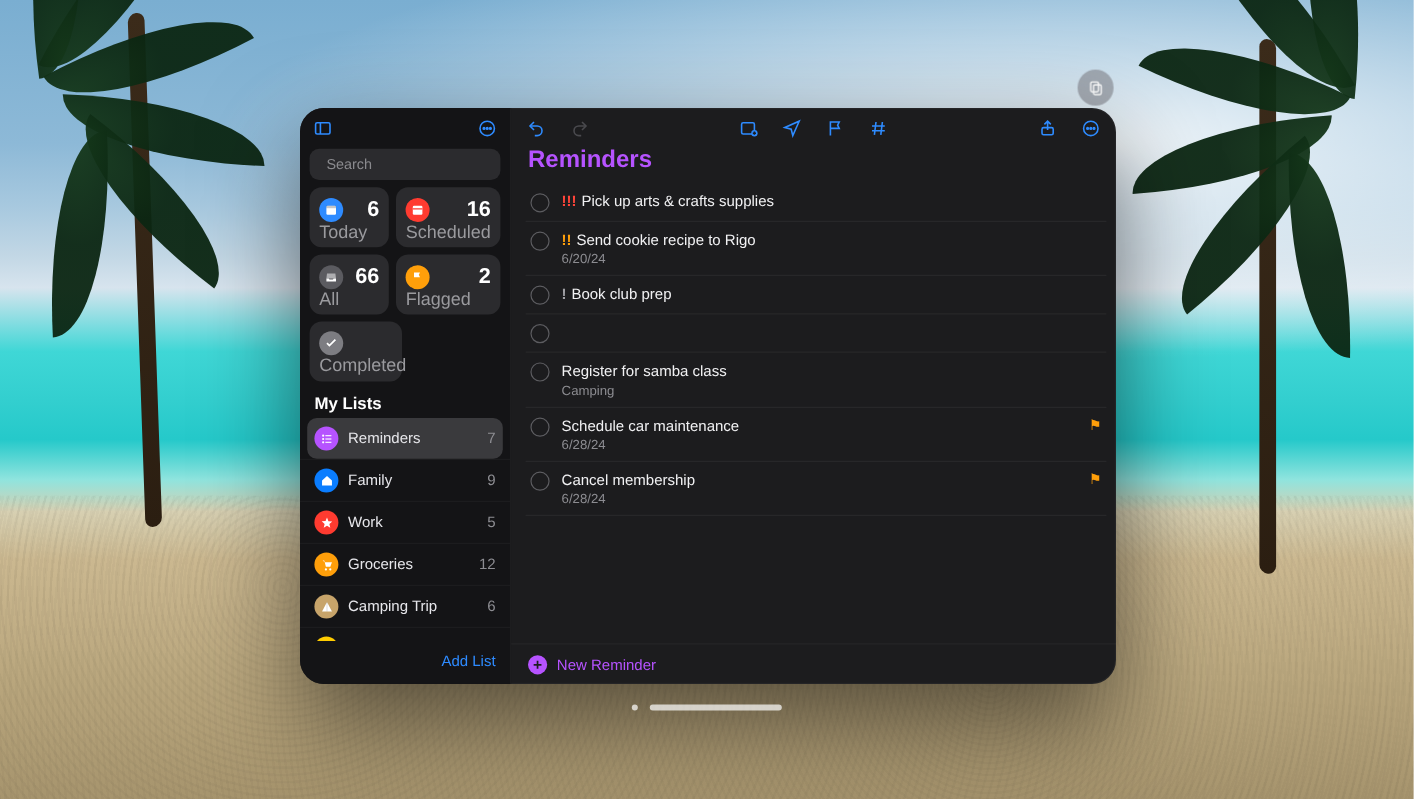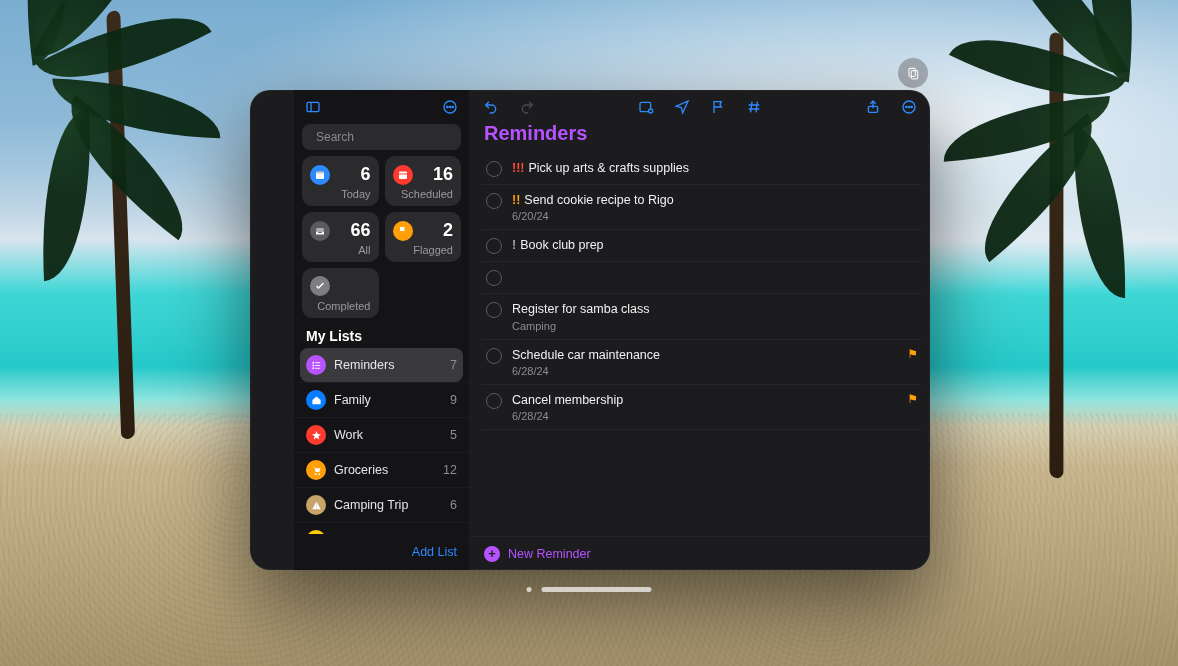--- a/index.html
+++ b/index.html
@@ -47,21 +47,21 @@
     border-radius:50%; background:rgba(120,120,128,0.55);
     display:flex; align-items:center; justify-content:center; color:#fff;
     backdrop-filter: blur(6px);
   }
 
   
   .window {
     position:absolute; left:250px; top:90px; width:680px; height:480px;
     background:#1c1c1e; border-radius:20px; overflow:hidden;
     box-shadow: 0 30px 80px rgba(0,0,0,0.55), 0 0 0 1px rgba(255,255,255,0.04) inset;
-    display:flex; color:#e7e7ea;padding-left:44px;
+    display:flex; color:#e7e7ea;
   }
 
   
   .sidebar { width:176px; background:#141416; display:flex; flex-direction:column;
     border-right:1px solid rgba(255,255,255,0.04); }
   .sb-top { height:28px; display:flex; align-items:center; justify-content:space-between;
     padding:6px 8px 0 8px; }
   .icon-btn { width:22px; height:22px; display:flex; align-items:center; justify-content:center;
     color:#2e8bff; border-radius:6px; cursor:pointer; }
   .icon-btn svg { width:16px; height:16px; }
@@ -73,21 +73,21 @@
     color:#ddd; font-size:12px; }
   .search input::placeholder{ color:#8a8a8e; }
 
   .smart-grid { display:grid; grid-template-columns:1fr 1fr; gap:6px; padding:0 8px; }
   .smart { background:#2b2b2e; border-radius:10px; padding:8px 8px 6px 8px; height:50px;
     display:flex; flex-direction:column; justify-content:space-between; cursor:pointer; }
   .smart .row1{ display:flex; justify-content:space-between; align-items:center;}
   .smart .badge { width:20px;height:20px;border-radius:50%;
     display:flex;align-items:center;justify-content:center; }
   .smart .count { font-size:18px; font-weight:700; color:#fff;}
-  .smart .label { font-size:11px; color:#9a9a9e;text-align:right; }
+  .smart .label { font-size:15px; color:#9a9a9e; }
   .smart.full { grid-column:1/3; width:calc(50% - 3px); }
 
   .mylists-title { padding:10px 10px 4px 12px; font-size:14px; font-weight:700; color:#fff;}
   .lists { flex:1; overflow:auto; }
   .list-row { display:flex; align-items:center; gap:8px; padding:7px 12px; font-size:12.5px;
     color:#e6e6ea; cursor:pointer; border-top:1px solid rgba(255,255,255,0.035); }
   .list-row:first-child{ border-top:none; }
   .list-row.active { background:#3a3a3d; border-radius:8px; margin:0 6px; padding:7px 6px; }
   .list-dot { width:20px;height:20px;border-radius:50%; display:flex;align-items:center;justify-content:center;
     font-size:11px; color:#fff; }

